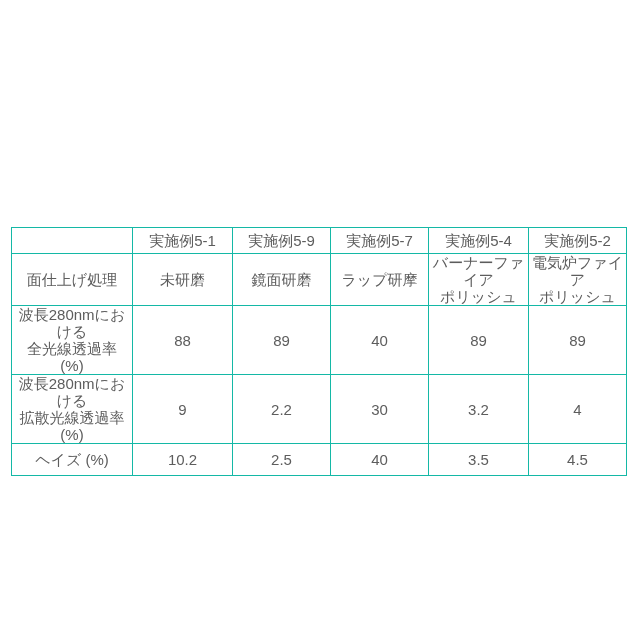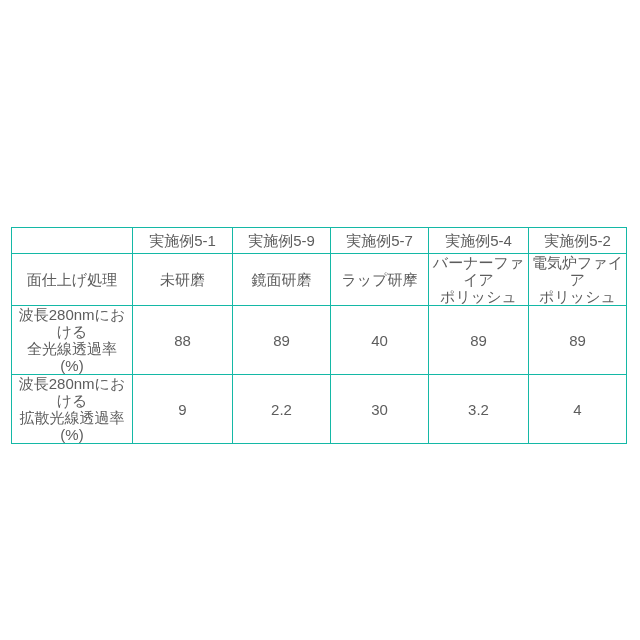--- a/index.html
+++ b/index.html
@@ -83,15 +83,23 @@
       </tr>
       <tr class="r-diff">
         <td>波長280nmにおける
 拡散光線透過率 (%)</td>
         <td>9</td>
         <td>2.2</td>
         <td>30</td>
         <td>3.2</td>
         <td>4</td>
       </tr>
+      <tr class="r-haze">
+        <td>ヘイズ (%)</td>
+        <td>10.2</td>
+        <td>2.5</td>
+        <td>40</td>
+        <td>3.5</td>
+        <td>4.5</td>
+      </tr>
     </tbody>
   </table>
 </div>
 
 </body></html>

